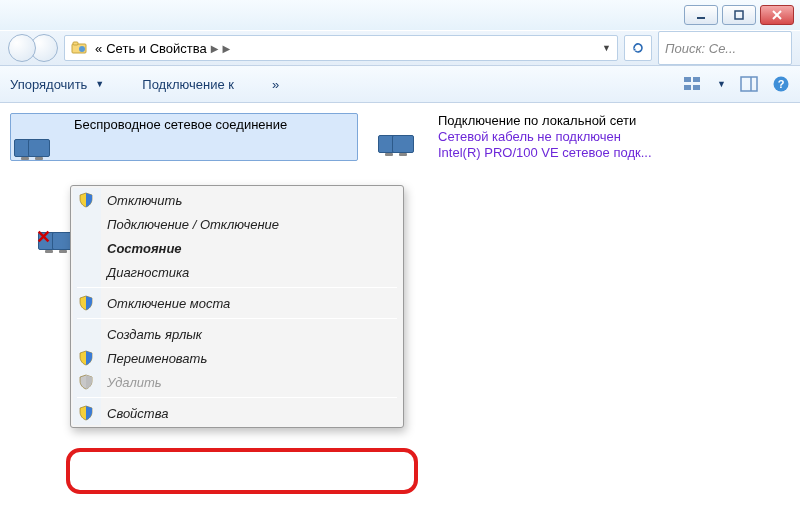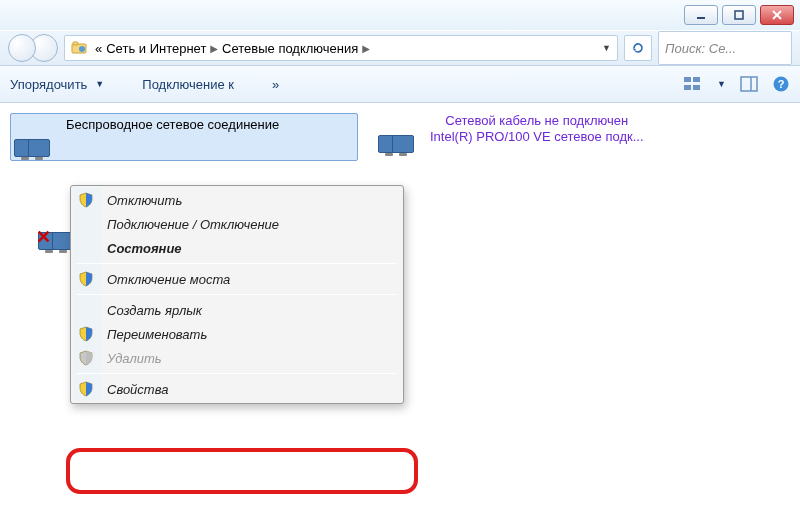--- a/index.html
+++ b/index.html
@@ -21,21 +21,21 @@
   .crumb .sep{color:#666;font-size:10px;}
   .refresh-box{width:26px;height:24px;border:1px solid #b9cfe6;border-radius:2px;background:#fff;display:flex;align-items:center;justify-content:center;}
   .search-box{width:120px;height:24px;border:1px solid #b9cfe6;border-radius:2px;background:#fff;display:flex;align-items:center;padding:4px 6px;color:#888;font-style:italic;}
 
   .toolbar{height:36px;background:linear-gradient(#f6fbff,#e7f1fb);border-bottom:1px solid #c2d3e7;display:flex;align-items:center;padding:0 10px;gap:38px;}
   .tbitem{color:#1a3e6f;display:flex;align-items:center;gap:6px;}
   .tb-right{margin-left:auto;display:flex;align-items:center;gap:14px;}
   .mini-ic{width:18px;height:18px;display:inline-block;}
 
   .content{position:relative;padding:10px;display:flex;gap:20px;}
-  .conn{display:flex;gap:0;width:340px;align-items:flex-start;text-align:center;}
+  .conn{display:flex;gap:8px;width:340px;align-items:flex-start;}
   .conn.selected{background:#d8e8fb;border:1px solid #7da7d9;border-radius:2px;padding:3px;}
   .net-icon{width:52px;height:40px;display:flex;align-items:flex-end;}
   .monitor{width:20px;height:16px;background:#4a7db5;border:1px solid #2d5a8a;border-radius:2px;position:relative;}
   .monitor::after{content:"";position:absolute;bottom:-4px;left:6px;width:8px;height:3px;background:#888;border-radius:1px;}
   .m2{margin-left:-8px;margin-top:4px;}
   .conn-lines{display:flex;flex-direction:column;gap:1px;min-width:0;}
   .conn-title{color:#000;}
   .conn-sub{color:#6d28d9;white-space:nowrap;overflow:hidden;text-overflow:ellipsis;max-width:280px;}
 
   
@@ -90,23 +90,22 @@
       <div class="navcircle"></div>
     </div>
     <div class="addr-field">
       <svg class="folder-ic" viewBox="0 0 16 16">
           <rect x="1" y="4" width="14" height="9" rx="1" fill="#f7d77a" stroke="#c7a53f"></rect>
           <rect x="2" y="2" width="5" height="3" rx="1" fill="#f7d77a" stroke="#c7a53f"></rect>
           <circle cx="11" cy="9" r="3" fill="#5a9bd5"></circle>
         </svg>
       <span class="crumb">
         <span>«</span>
-        <span>Сеть и Интернет</span>
+        <span>Сеть и Свойства</span>
         <span class="sep">▶</span>
-        <span>Сетевые подключения</span>
         <span class="sep">▶</span>
       </span>
       <span style="margin-left:auto" class="chev">▼</span>
     </div>
     <div class="refresh-box">
       <svg width="14" height="14" viewBox="0 0 14 14">
           <path d="M3 7a4 4 0 1 1 1.2 2.8" fill="none" stroke="#2a6ab5" stroke-width="1.6"></path>
           <path d="M3 10l-1-3 3 1z" fill="#2a6ab5"></path>
         </svg>
     </div>
@@ -162,20 +161,21 @@
         <span class="conn-title">Беспроводное сетевое соединение</span>
       </div>
     </div>
 
     <div class="conn">
       <div class="net-icon">
         <div class="monitor"></div>
           <div class="monitor m2"></div>
       </div>
       <div class="conn-lines">
+        <span class="conn-title">Подключение по локальной сети</span>
         <span class="conn-sub">Сетевой кабель не подключен</span>
         <span class="conn-sub">Intel(R) PRO/100 VE сетевое подк...</span>
       </div>
     </div>
 
   </div>
 
   <div class="partial">
     <div class="net-icon">
       <div class="monitor"></div>
@@ -193,20 +193,23 @@
               <path d="M8 1l6 2v4c0 4-3 7-6 8V1z" fill="#3a7bd5"></path>
             </svg></span>
           <span>Отключить</span>
         </div>
         <div class="ctx-item">
           <span>Подключение / Отключение</span>
         </div>
         <div class="ctx-item bold">
           <span>Состояние</span>
         </div>
+        <div class="ctx-item">
+          <span>Диагностика</span>
+        </div>
         <div class="ctx-sep">
           <div class="ctx-sep-inner"></div>
         </div>
         <div class="ctx-item">
           <span class="ic"><svg class="shield" viewBox="0 0 16 16">
               <path d="M8 1l6 2v4c0 4-3 7-6 8-3-1-6-4-6-8V3z" fill="#f4cf3a" stroke="#8a6d1a" stroke-width="0.6"></path>
               <path d="M8 1l6 2v4c0 4-3 7-6 8V1z" fill="#3a7bd5"></path>
             </svg></span>
           <span>Отключение моста</span>
         </div>

